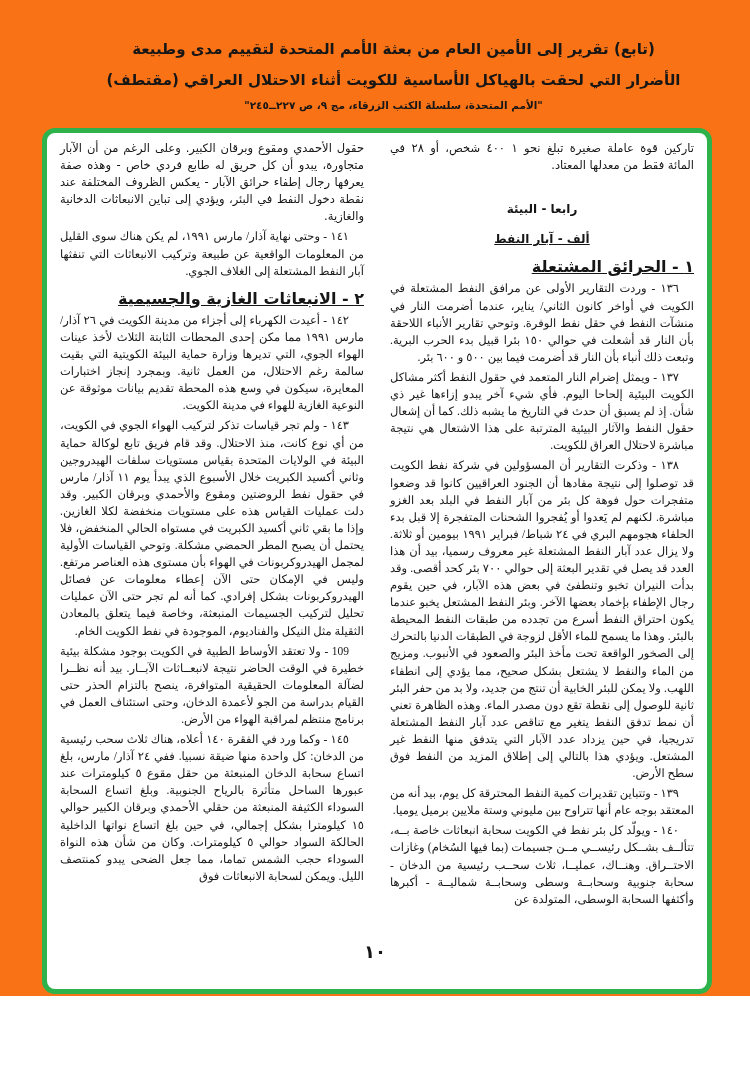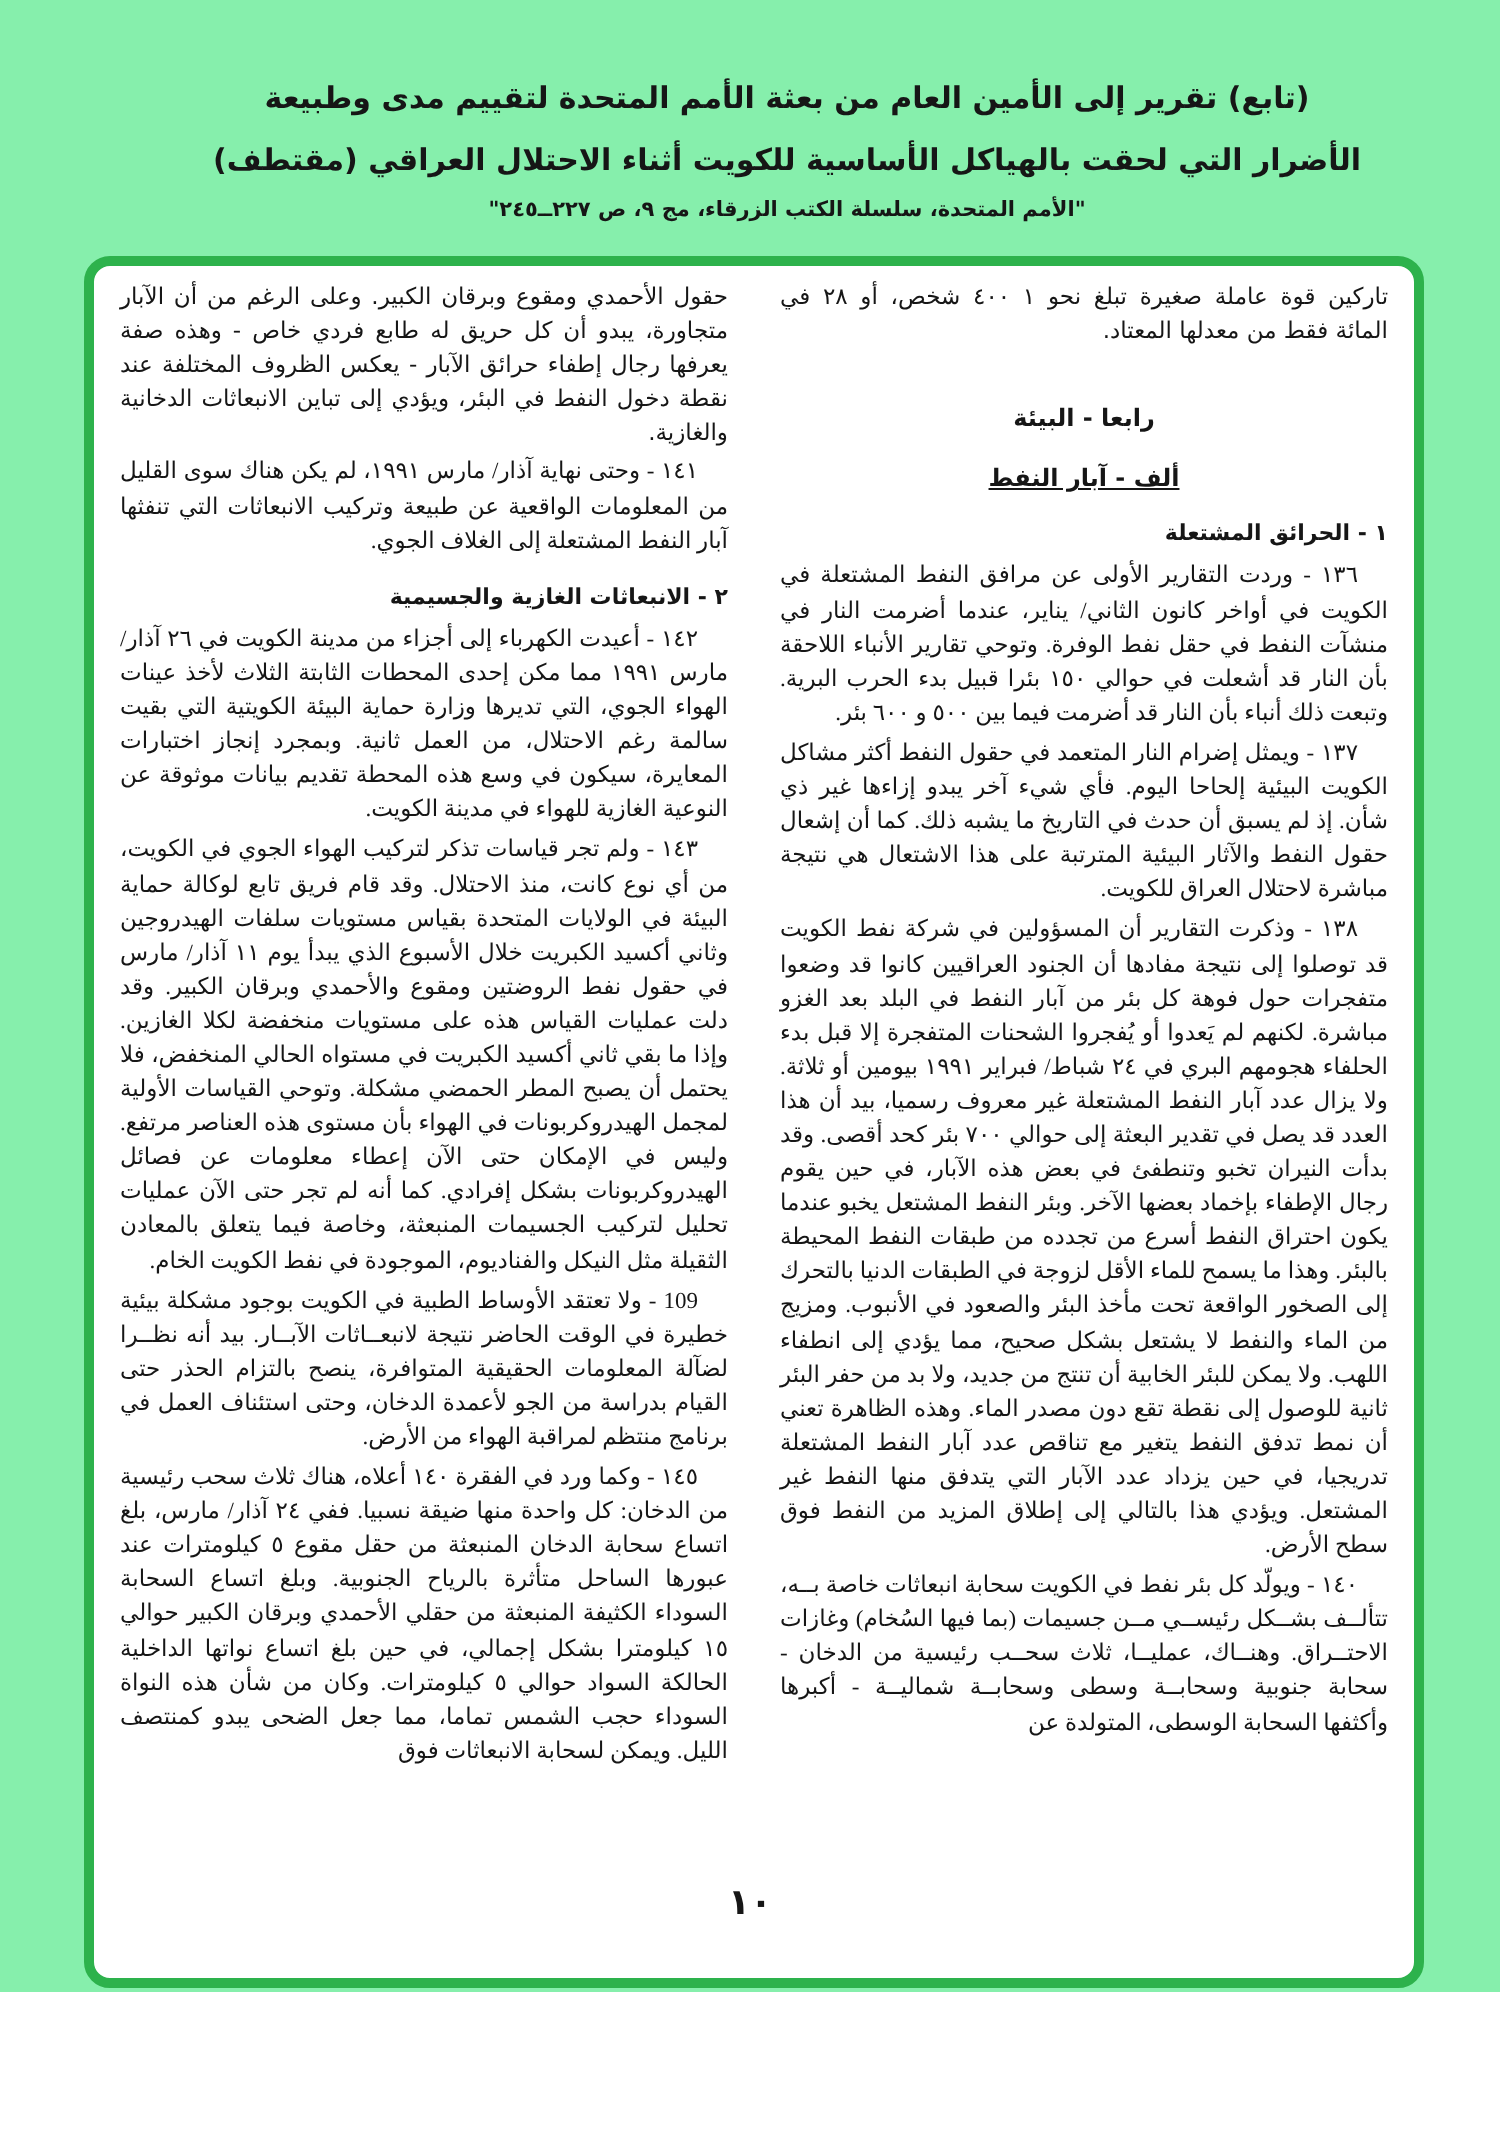--- a/index.html
+++ b/index.html
@@ -6,21 +6,21 @@
   html, body {
     margin: 0; padding: 0;
     width: 750px; height: 1067px;
     background: #ffffff;
     font-family: "DejaVu Sans", sans-serif;
     color: #161616;
   }
   .page {
     position: relative;
     width: 750px; height: 996px;
-    background: #86efac;
+    background: #f97316;
     overflow: hidden;
     direction: rtl;
     padding-left: 37px;
   }
   
   .doc-header {
     padding-top: 34px;
     text-align: center;
     direction: rtl;
   }
@@ -62,24 +62,25 @@
   .col p.num { text-indent: 15px; font-family: Liberation Serif, serif; }
   .head-center {
     text-align: center;
     font-size: 12px;
     font-weight: bold;
     margin: 12px 0 2px 0;
   }
   .head-center.first { margin-top: 27px; }
   .head-center.second { margin-top: 13px; text-decoration: underline; }
   .head-topic {
-    font-size: 11px;
+    font-size: 16px;
     font-weight: bold;
     margin: 10px 0 5px 0;
     text-align: right;
+    text-decoration: underline;
   }
   
   .page-number {
     position: absolute;
     bottom: 34px; left: 0;
     width: 100%;
     text-align: center;
     font-size: 18px;
     font-weight: bold;
   }
@@ -98,20 +99,21 @@
   <div class="frame">
 
     <div class="col">
       <p>تاركين قوة عاملة صغيرة تبلغ نحو ١ ٤٠٠ شخص، أو ٢٨ في المائة فقط من معدلها المعتاد.</p>
       <div class="head-center first">رابعا - البيئة</div>
       <div class="head-center second">ألف - آبار النفط</div>
       <div class="head-topic">١ - الحرائق المشتعلة</div>
       <p class="num">١٣٦ - وردت التقارير الأولى عن مرافق النفط المشتعلة في الكويت في أواخر كانون الثاني/ يناير، عندما أضرمت النار في منشآت النفط في حقل نفط الوفرة. وتوحي تقارير الأنباء اللاحقة بأن النار قد أشعلت في حوالي ١٥٠ بئرا قبيل بدء الحرب البرية. وتبعت ذلك أنباء بأن النار قد أضرمت فيما بين ٥٠٠ و ٦٠٠ بئر.</p>
       <p class="num">١٣٧ - ويمثل إضرام النار المتعمد في حقول النفط أكثر مشاكل الكويت البيئية إلحاحا اليوم. فأي شيء آخر يبدو إزاءها غير ذي شأن. إذ لم يسبق أن حدث في التاريخ ما يشبه ذلك. كما أن إشعال حقول النفط والآثار البيئية المترتبة على هذا الاشتعال هي نتيجة مباشرة لاحتلال العراق للكويت.</p>
       <p class="num">١٣٨ - وذكرت التقارير أن المسؤولين في شركة نفط الكويت قد توصلوا إلى نتيجة مفادها أن الجنود العراقيين كانوا قد وضعوا متفجرات حول فوهة كل بئر من آبار النفط في البلد بعد الغزو مباشرة. لكنهم لم يَعدوا أو يُفجروا الشحنات المتفجرة إلا قبل بدء الحلفاء هجومهم البري في ٢٤ شباط/ فبراير ١٩٩١ بيومين أو ثلاثة. ولا يزال عدد آبار النفط المشتعلة غير معروف رسميا، بيد أن هذا العدد قد يصل في تقدير البعثة إلى حوالي ٧٠٠ بئر كحد أقصى. وقد بدأت النيران تخبو وتنطفئ في بعض هذه الآبار، في حين يقوم رجال الإطفاء بإخماد بعضها الآخر. وبئر النفط المشتعل يخبو عندما يكون احتراق النفط أسرع من تجدده من طبقات النفط المحيطة بالبئر. وهذا ما يسمح للماء الأقل لزوجة في الطبقات الدنيا بالتحرك إلى الصخور الواقعة تحت مأخذ البئر والصعود في الأنبوب. ومزيج من الماء والنفط لا يشتعل بشكل صحيح، مما يؤدي إلى انطفاء اللهب. ولا يمكن للبئر الخابية أن تنتج من جديد، ولا بد من حفر البئر ثانية للوصول إلى نقطة تقع دون مصدر الماء. وهذه الظاهرة تعني أن نمط تدفق النفط يتغير مع تناقص عدد آبار النفط المشتعلة تدريجيا، في حين يزداد عدد الآبار التي يتدفق منها النفط غير المشتعل. ويؤدي هذا بالتالي إلى إطلاق المزيد من النفط فوق سطح الأرض.</p>
+      <p class="num">١٣٩ - وتتباين تقديرات كمية النفط المحترقة كل يوم، بيد أنه من المعتقد بوجه عام أنها تتراوح بين مليوني وستة ملايين برميل يوميا.</p>
       <p class="num">١٤٠ - ويولّد كل بئر نفط في الكويت سحابة انبعاثات خاصة بــه، تتألــف بشــكل رئيســي مــن جسيمات (بما فيها السُخام) وغازات الاحتــراق. وهنــاك، عمليــا، ثلاث سحــب رئيسية من الدخان - سحابة جنوبية وسحابــة وسطى وسحابــة شماليــة - أكبرها وأكثفها السحابة الوسطى، المتولدة عن</p>
     </div>
 
     <div class="col">
       <p>حقول الأحمدي ومقوع وبرقان الكبير. وعلى الرغم من أن الآبار متجاورة، يبدو أن كل حريق له طابع فردي خاص - وهذه صفة يعرفها رجال إطفاء حرائق الآبار - يعكس الظروف المختلفة عند نقطة دخول النفط في البئر، ويؤدي إلى تباين الانبعاثات الدخانية والغازية.</p>
       <p class="num">١٤١ - وحتى نهاية آذار/ مارس ١٩٩١، لم يكن هناك سوى القليل من المعلومات الواقعية عن طبيعة وتركيب الانبعاثات التي تنفثها آبار النفط المشتعلة إلى الغلاف الجوي.</p>
       <div class="head-topic">٢ - الانبعاثات الغازية والجسيمية</div>
       <p class="num">١٤٢ - أعيدت الكهرباء إلى أجزاء من مدينة الكويت في ٢٦ آذار/ مارس ١٩٩١ مما مكن إحدى المحطات الثابتة الثلاث لأخذ عينات الهواء الجوي، التي تديرها وزارة حماية البيئة الكويتية التي بقيت سالمة رغم الاحتلال، من العمل ثانية. وبمجرد إنجاز اختبارات المعايرة، سيكون في وسع هذه المحطة تقديم بيانات موثوقة عن النوعية الغازية للهواء في مدينة الكويت.</p>
       <p class="num">١٤٣ - ولم تجر قياسات تذكر لتركيب الهواء الجوي في الكويت، من أي نوع كانت، منذ الاحتلال. وقد قام فريق تابع لوكالة حماية البيئة في الولايات المتحدة بقياس مستويات سلفات الهيدروجين وثاني أكسيد الكبريت خلال الأسبوع الذي يبدأ يوم ١١ آذار/ مارس في حقول نفط الروضتين ومقوع والأحمدي وبرقان الكبير. وقد دلت عمليات القياس هذه على مستويات منخفضة لكلا الغازين. وإذا ما بقي ثاني أكسيد الكبريت في مستواه الحالي المنخفض، فلا يحتمل أن يصبح المطر الحمضي مشكلة. وتوحي القياسات الأولية لمجمل الهيدروكربونات في الهواء بأن مستوى هذه العناصر مرتفع. وليس في الإمكان حتى الآن إعطاء معلومات عن فصائل الهيدروكربونات بشكل إفرادي. كما أنه لم تجر حتى الآن عمليات تحليل لتركيب الجسيمات المنبعثة، وخاصة فيما يتعلق بالمعادن الثقيلة مثل النيكل والفناديوم، الموجودة في نفط الكويت الخام.</p>
       <p class="num">109 - ولا تعتقد الأوساط الطبية في الكويت بوجود مشكلة بيئية خطيرة في الوقت الحاضر نتيجة لانبعــاثات الآبــار. بيد أنه نظــرا لضآلة المعلومات الحقيقية المتوافرة، ينصح بالتزام الحذر حتى القيام بدراسة من الجو لأعمدة الدخان، وحتى استئناف العمل في برنامج منتظم لمراقبة الهواء من الأرض.</p>

